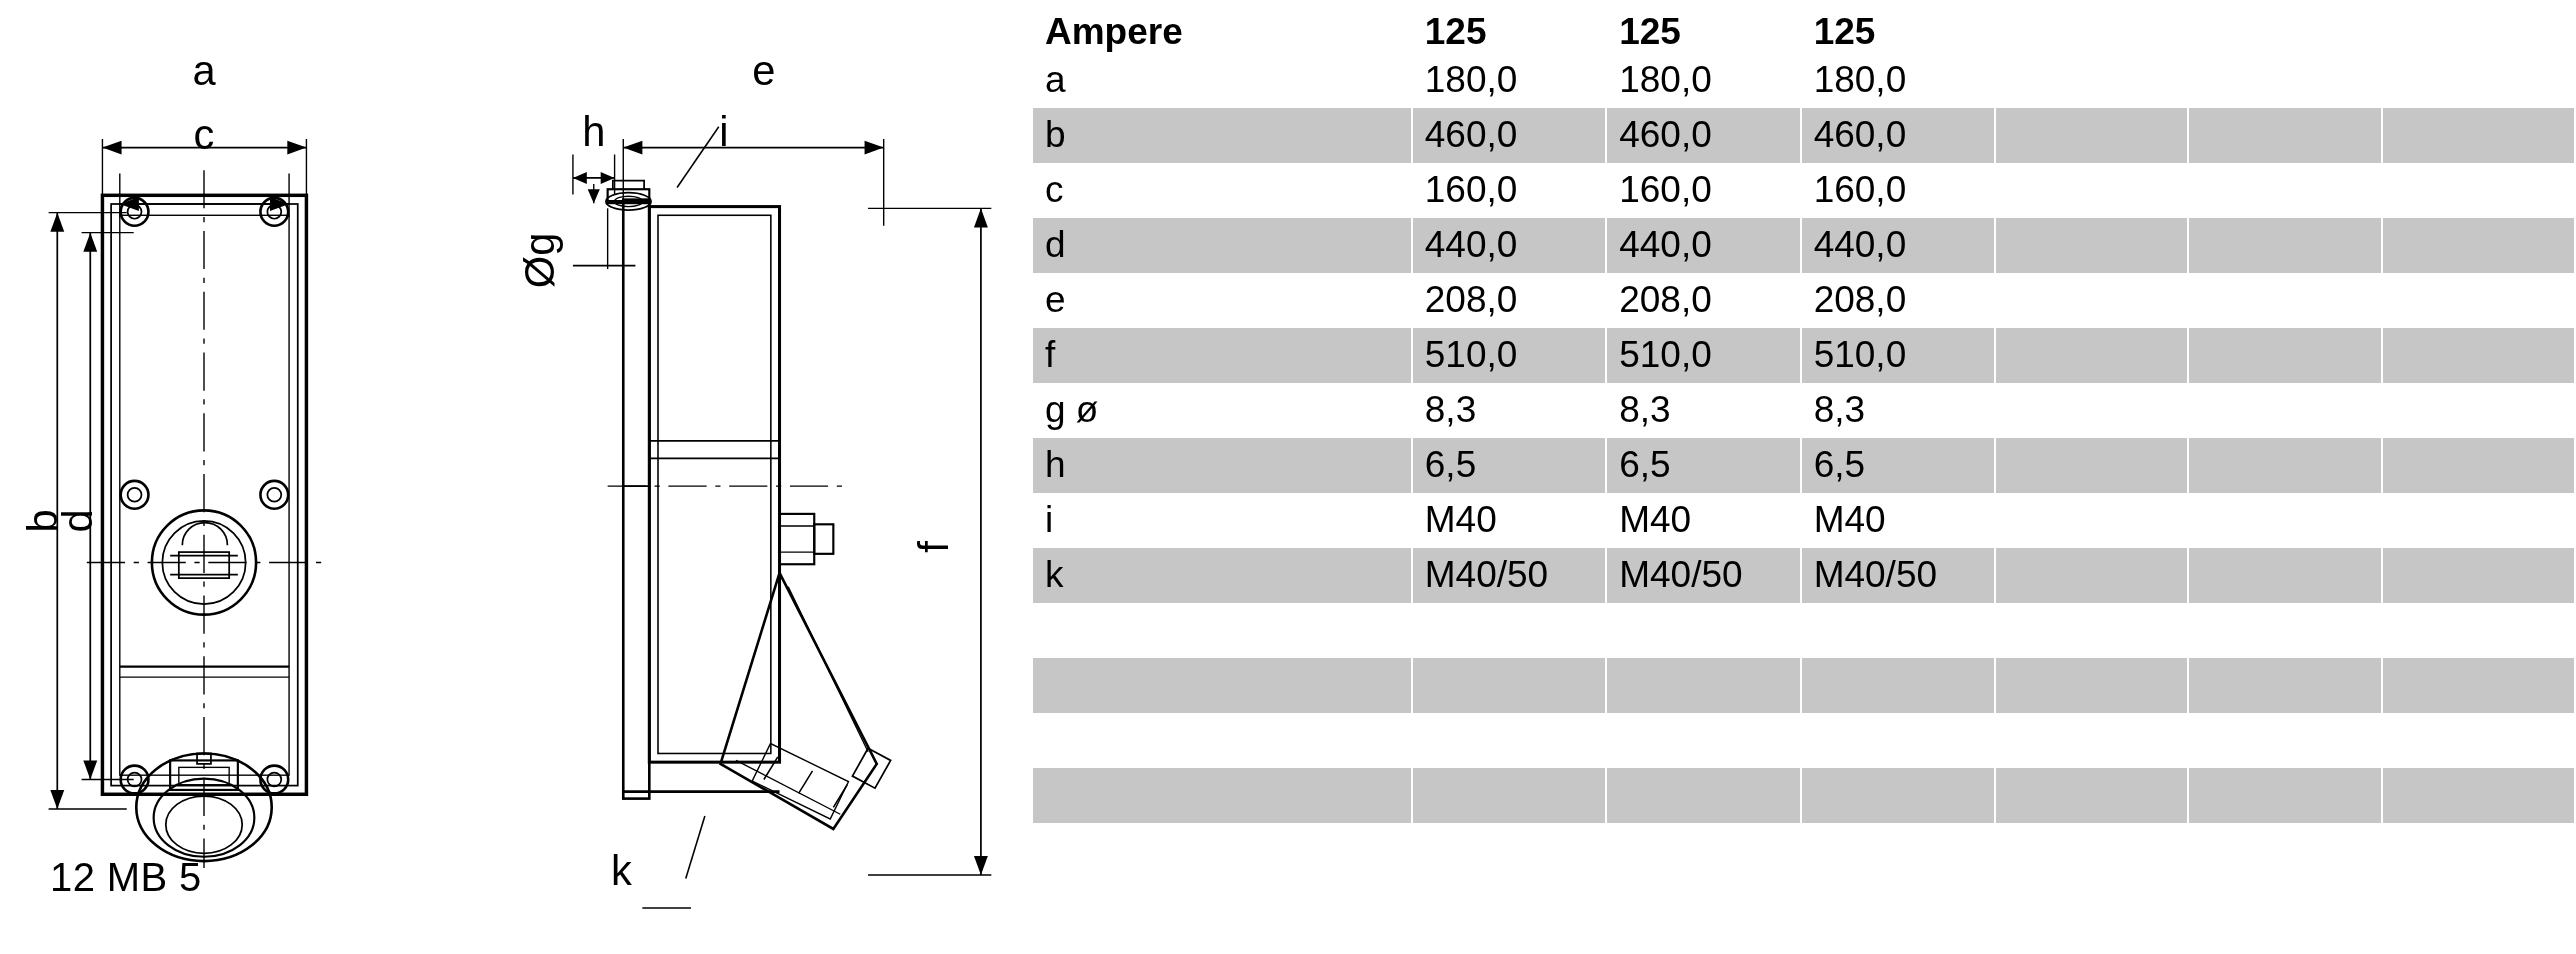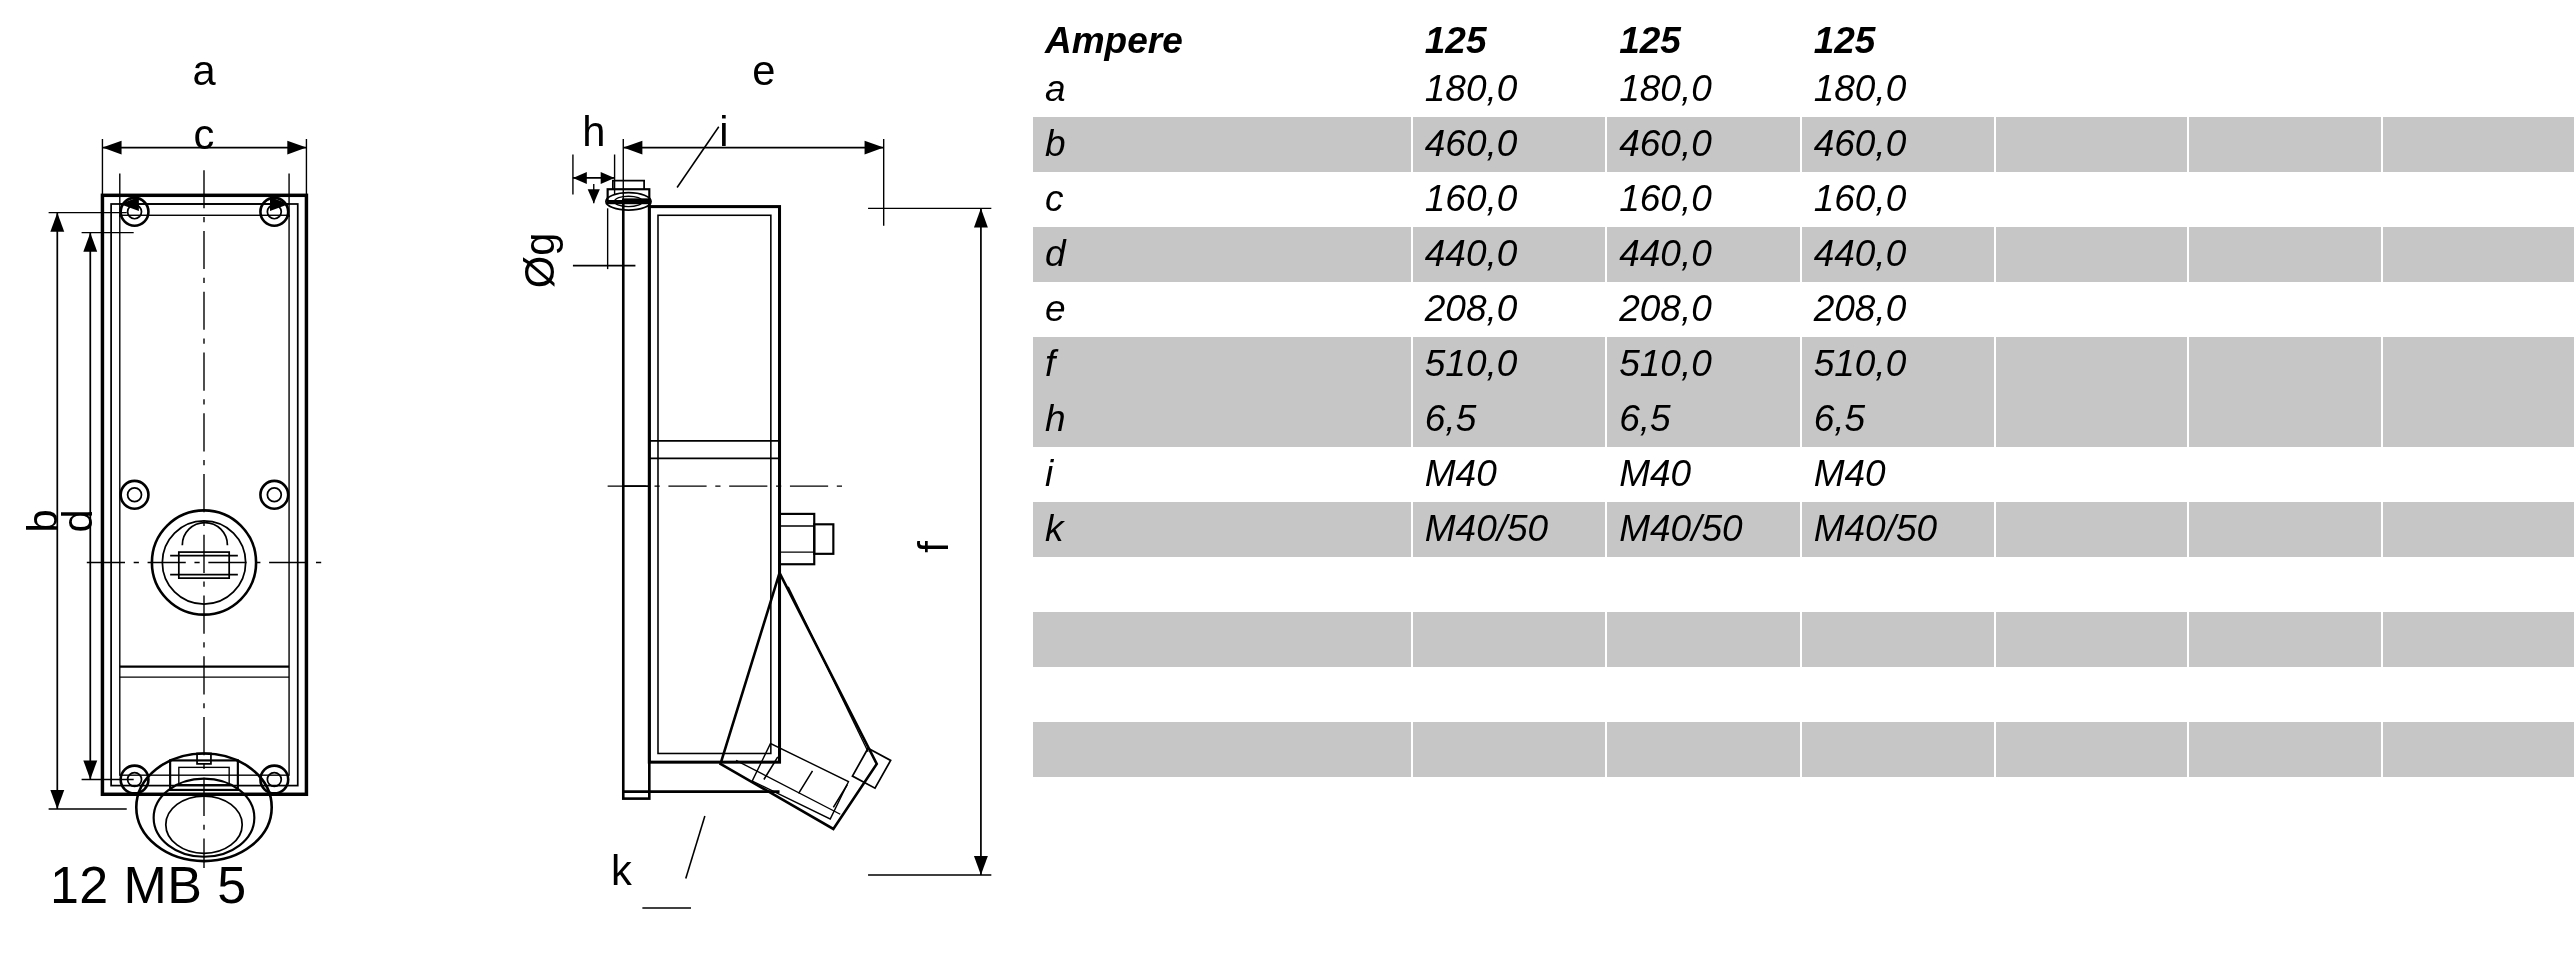--- a/index.html
+++ b/index.html
@@ -28,39 +28,38 @@
     top: 0;
     width: 1033px;
     height: 954px;
   }
   .drawing svg { display: block; }
 
   .part-code {
     position: absolute;
     left: 50px;
     top: 855px;
-    font-size: 52px;
+    font-size: 40px;
     letter-spacing: 0.4px;
     white-space: nowrap;
   }
 
   
   .table-wrap {
     position: absolute;
     left: 1033px;
     top: 0;
     width: 1543px;
     height: 954px;
   }
   table.spec {
     border-collapse: collapse;
     table-layout: fixed;
     width: 1543px;
-    margin-top: 20px;
-    font-style: italic;
+    margin-top: 11px;
   }
   table.spec col.c-label { width: 339px; }
   table.spec col.c-val   { width: 174px; }
   table.spec col.c-empty { width: 173px; }
 
   table.spec td, table.spec th {
     height: 55px;
     padding: 0 0 0 12px;
     font-size: 37px;
     font-weight: normal;
@@ -288,20 +287,29 @@
           </tr>
           <tr class="shaded">
             <td>f</td>
             <td class="sep-left">510,0</td>
             <td class="sep-left">510,0</td>
             <td class="sep-left">510,0</td>
             <td class="sep-left"></td>
             <td class="sep-left"></td>
             <td class="sep-left"></td>
           </tr>
+          <tr class="plain">
+            <td>g ø</td>
+            <td class="sep-left">8,3</td>
+            <td class="sep-left">8,3</td>
+            <td class="sep-left">8,3</td>
+            <td class="sep-left"></td>
+            <td class="sep-left"></td>
+            <td class="sep-left"></td>
+          </tr>
           <tr class="shaded">
             <td>h</td>
             <td class="sep-left">6,5</td>
             <td class="sep-left">6,5</td>
             <td class="sep-left">6,5</td>
             <td class="sep-left"></td>
             <td class="sep-left"></td>
             <td class="sep-left"></td>
           </tr>
           <tr class="plain">

